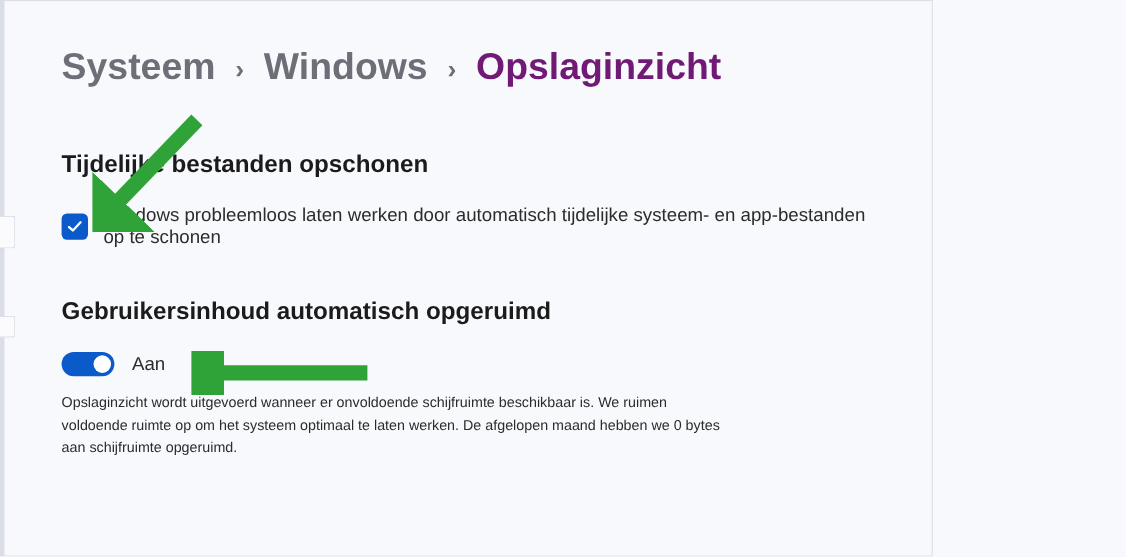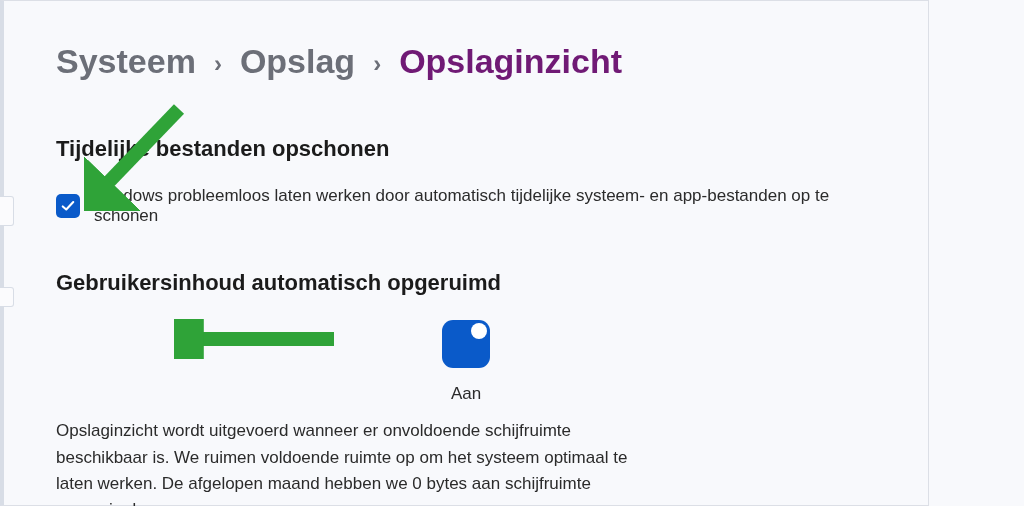--- a/index.html
+++ b/index.html
@@ -7,21 +7,21 @@
     margin: 0;
     padding: 0;
     width: 1024px;
     height: 506px;
     font-family: "Segoe UI", "Segoe UI Variable", -apple-system, BlinkMacSystemFont, sans-serif;
     background: #f8f9fc;
     color: #1a1a1a;
     overflow: hidden;
   }
   .page {
-    width: 929px;
+    width: 848px;
     height: 506px;
     padding: 42px 52px 0 52px;
     border: 1px solid #dcdfe6;
     border-left: 4px solid #d8dde6;
     position: relative;
   }
   .breadcrumb {
     display: flex;
     align-items: center;
     gap: 18px;
@@ -55,42 +55,41 @@
   .checkbox svg { width: 14px; height: 14px; }
   .cb-label {
     font-size: 17px;
     color: #2b2b2b;
   }
   .toggle-row {
     display: flex;
     align-items: center;
     gap: 16px;
     margin-bottom: 14px;
-    flex-direction: column;
   }
   .toggle {
     width: 48px; height: 22px;
     border-radius: 11px;
     background: #0a5ac9;
     position: relative;
     flex: 0 0 48px;
   }
   .toggle .thumb {
     position: absolute;
     width: 16px; height: 16px;
     border-radius: 50%;
     background: #fff;
     top: 3px; right: 3px;
   }
   .toggle-label {
     font-size: 17px;
     color: #2b2b2b;
   }
   .desc {
-    font-size: 17px;
+    font-size: 13px;
     color: #2b2b2b;
     max-width: 610px;
     line-height: 1.55;
   }
   
   .arrow {
     position: absolute;
     pointer-events: none;
   }
   .left-tabs {
@@ -107,21 +106,21 @@
 <body>
 
 <div class="page">
 
   <div class="left-tabs" style="top:195px;height:30px;"></div>
   <div class="left-tabs" style="top:286px;height:20px;"></div>
 
   <div class="breadcrumb">
     <span class="crumb-link">Systeem</span>
     <span class="crumb-sep">›</span>
-    <span class="crumb-link">Opslag</span>
+    <span class="crumb-link">Windows</span>
     <span class="crumb-sep">›</span>
     <span class="crumb-current">Opslaginzicht</span>
   </div>
 
   <h2 class="section">Tijdelijke bestanden opschonen</h2>
 
   <div class="cb-row">
     <div class="checkbox">
       <svg viewBox="0 0 16 16">
         <path d="M2 8.5 L6 12 L14 3.5" stroke="#ffffff" stroke-width="2.4" fill="none" stroke-linecap="round" stroke-linejoin="round"></path>

